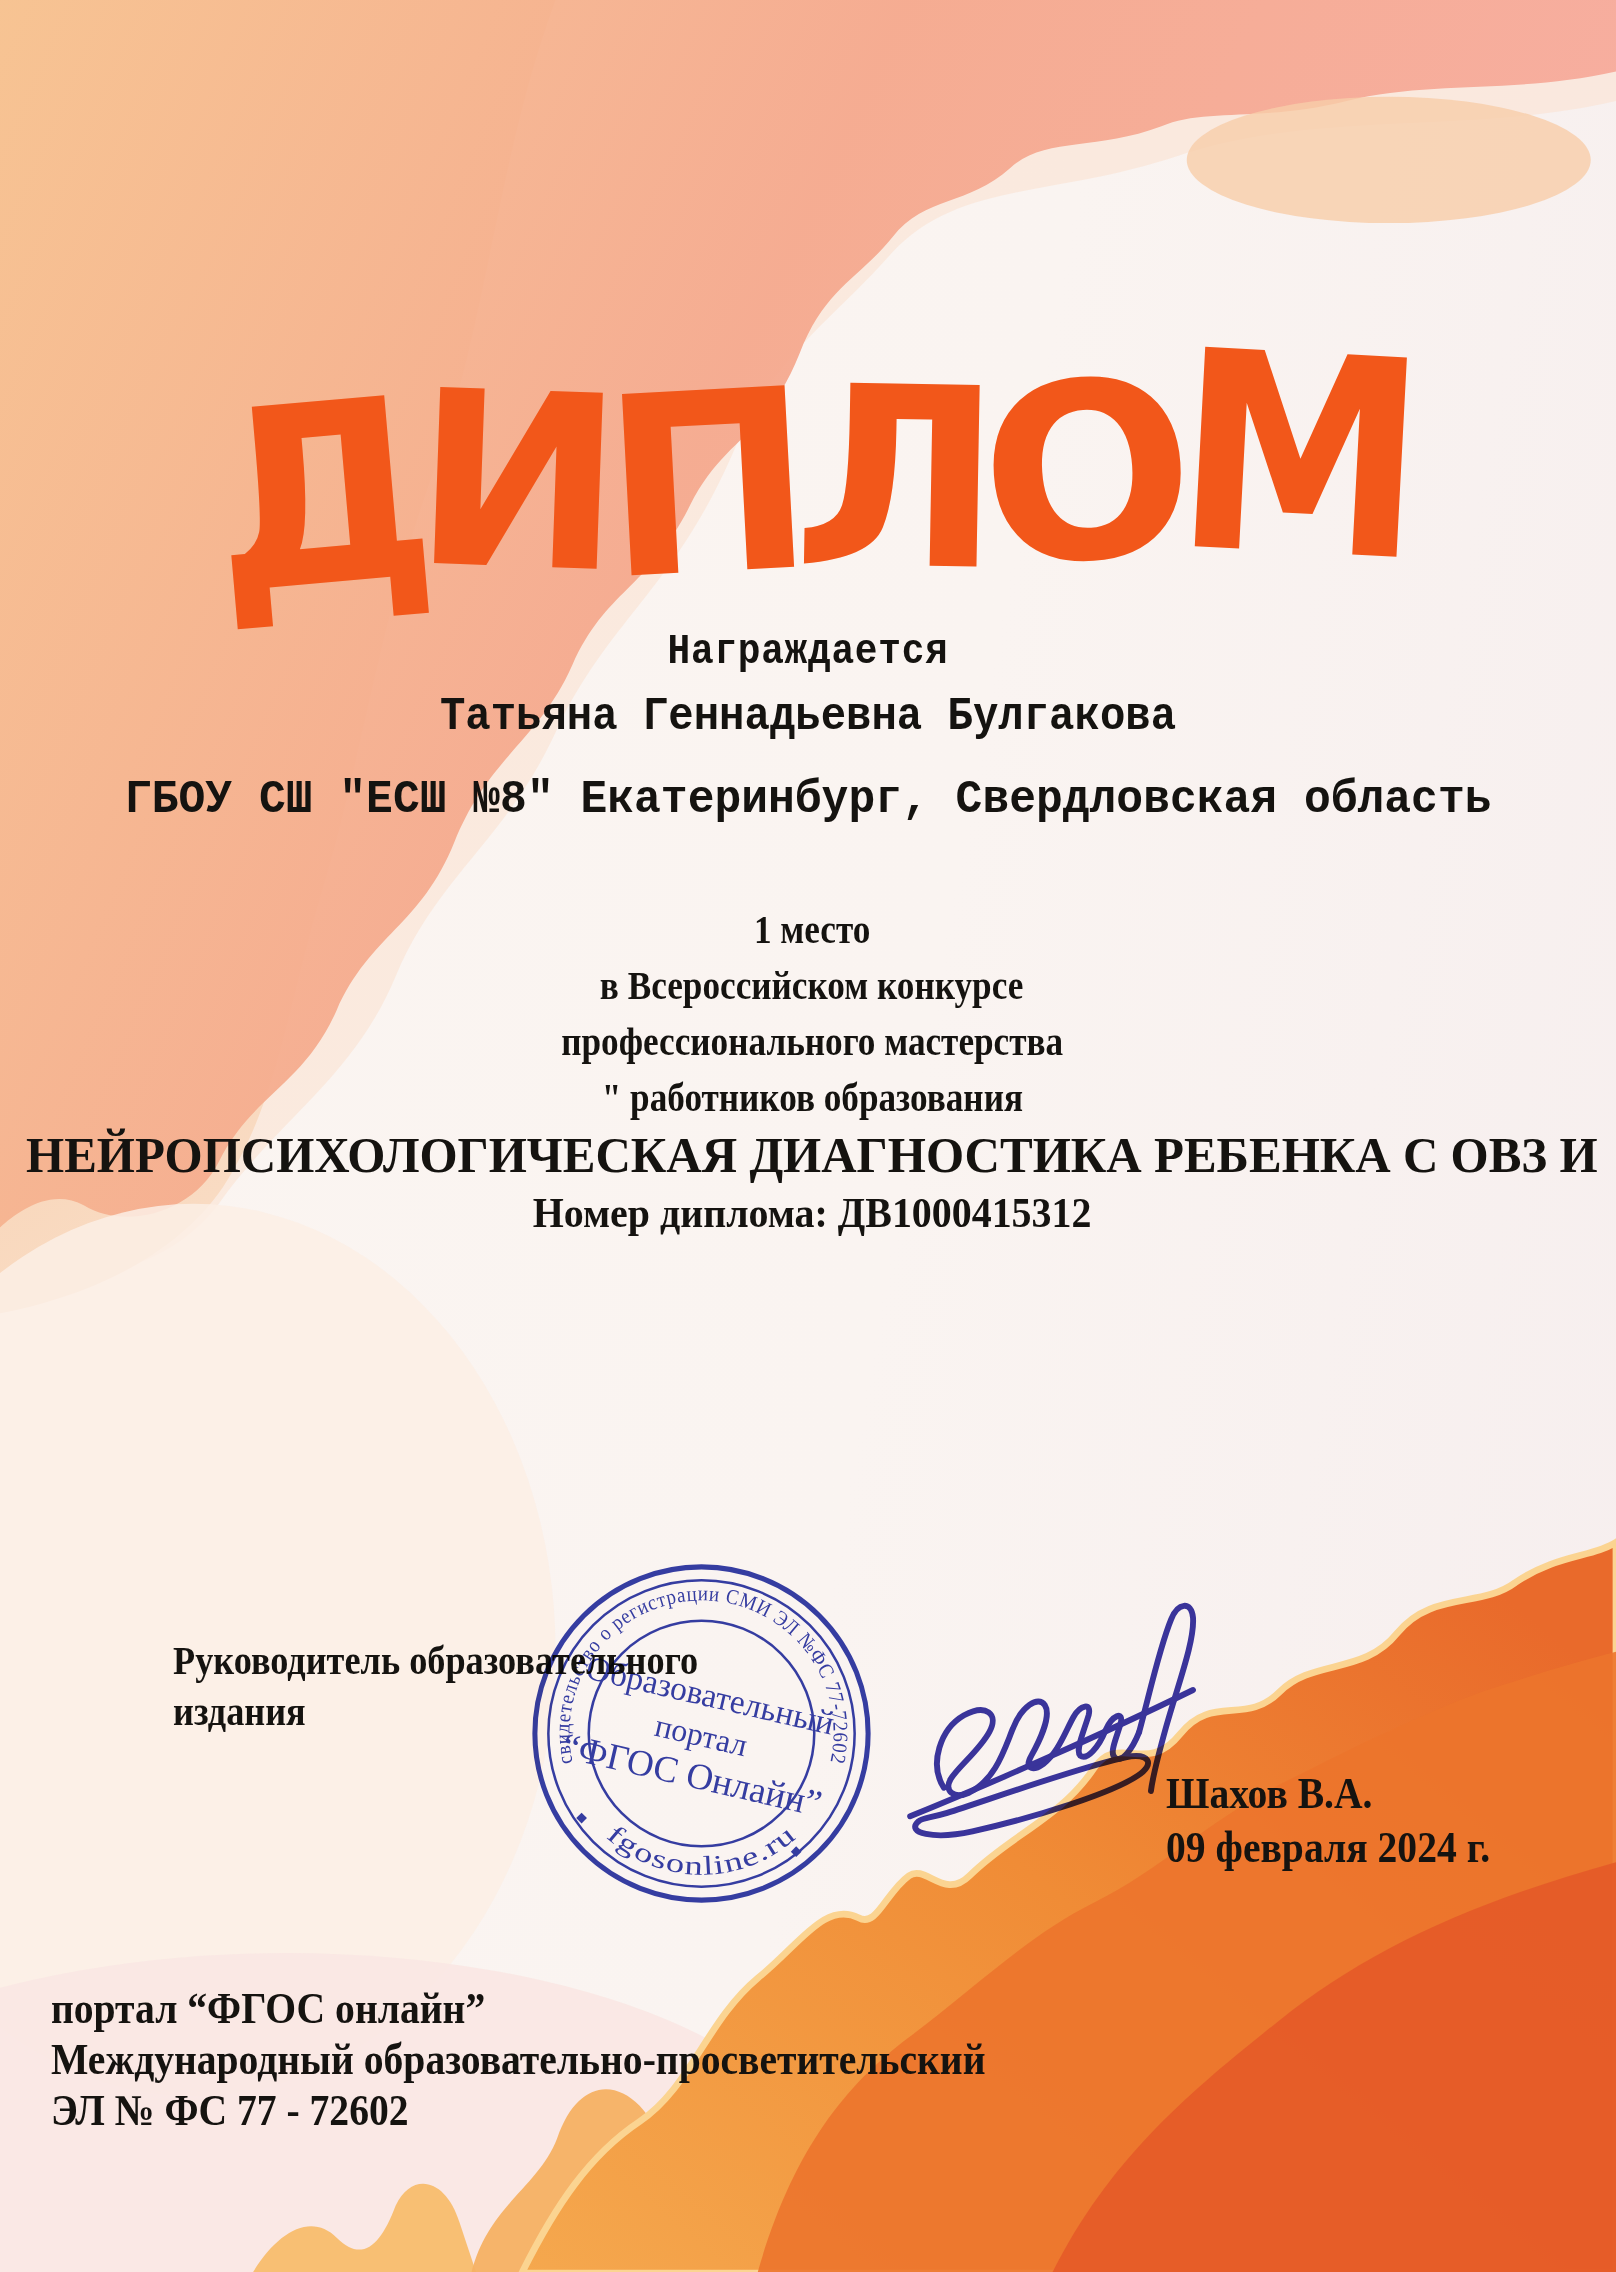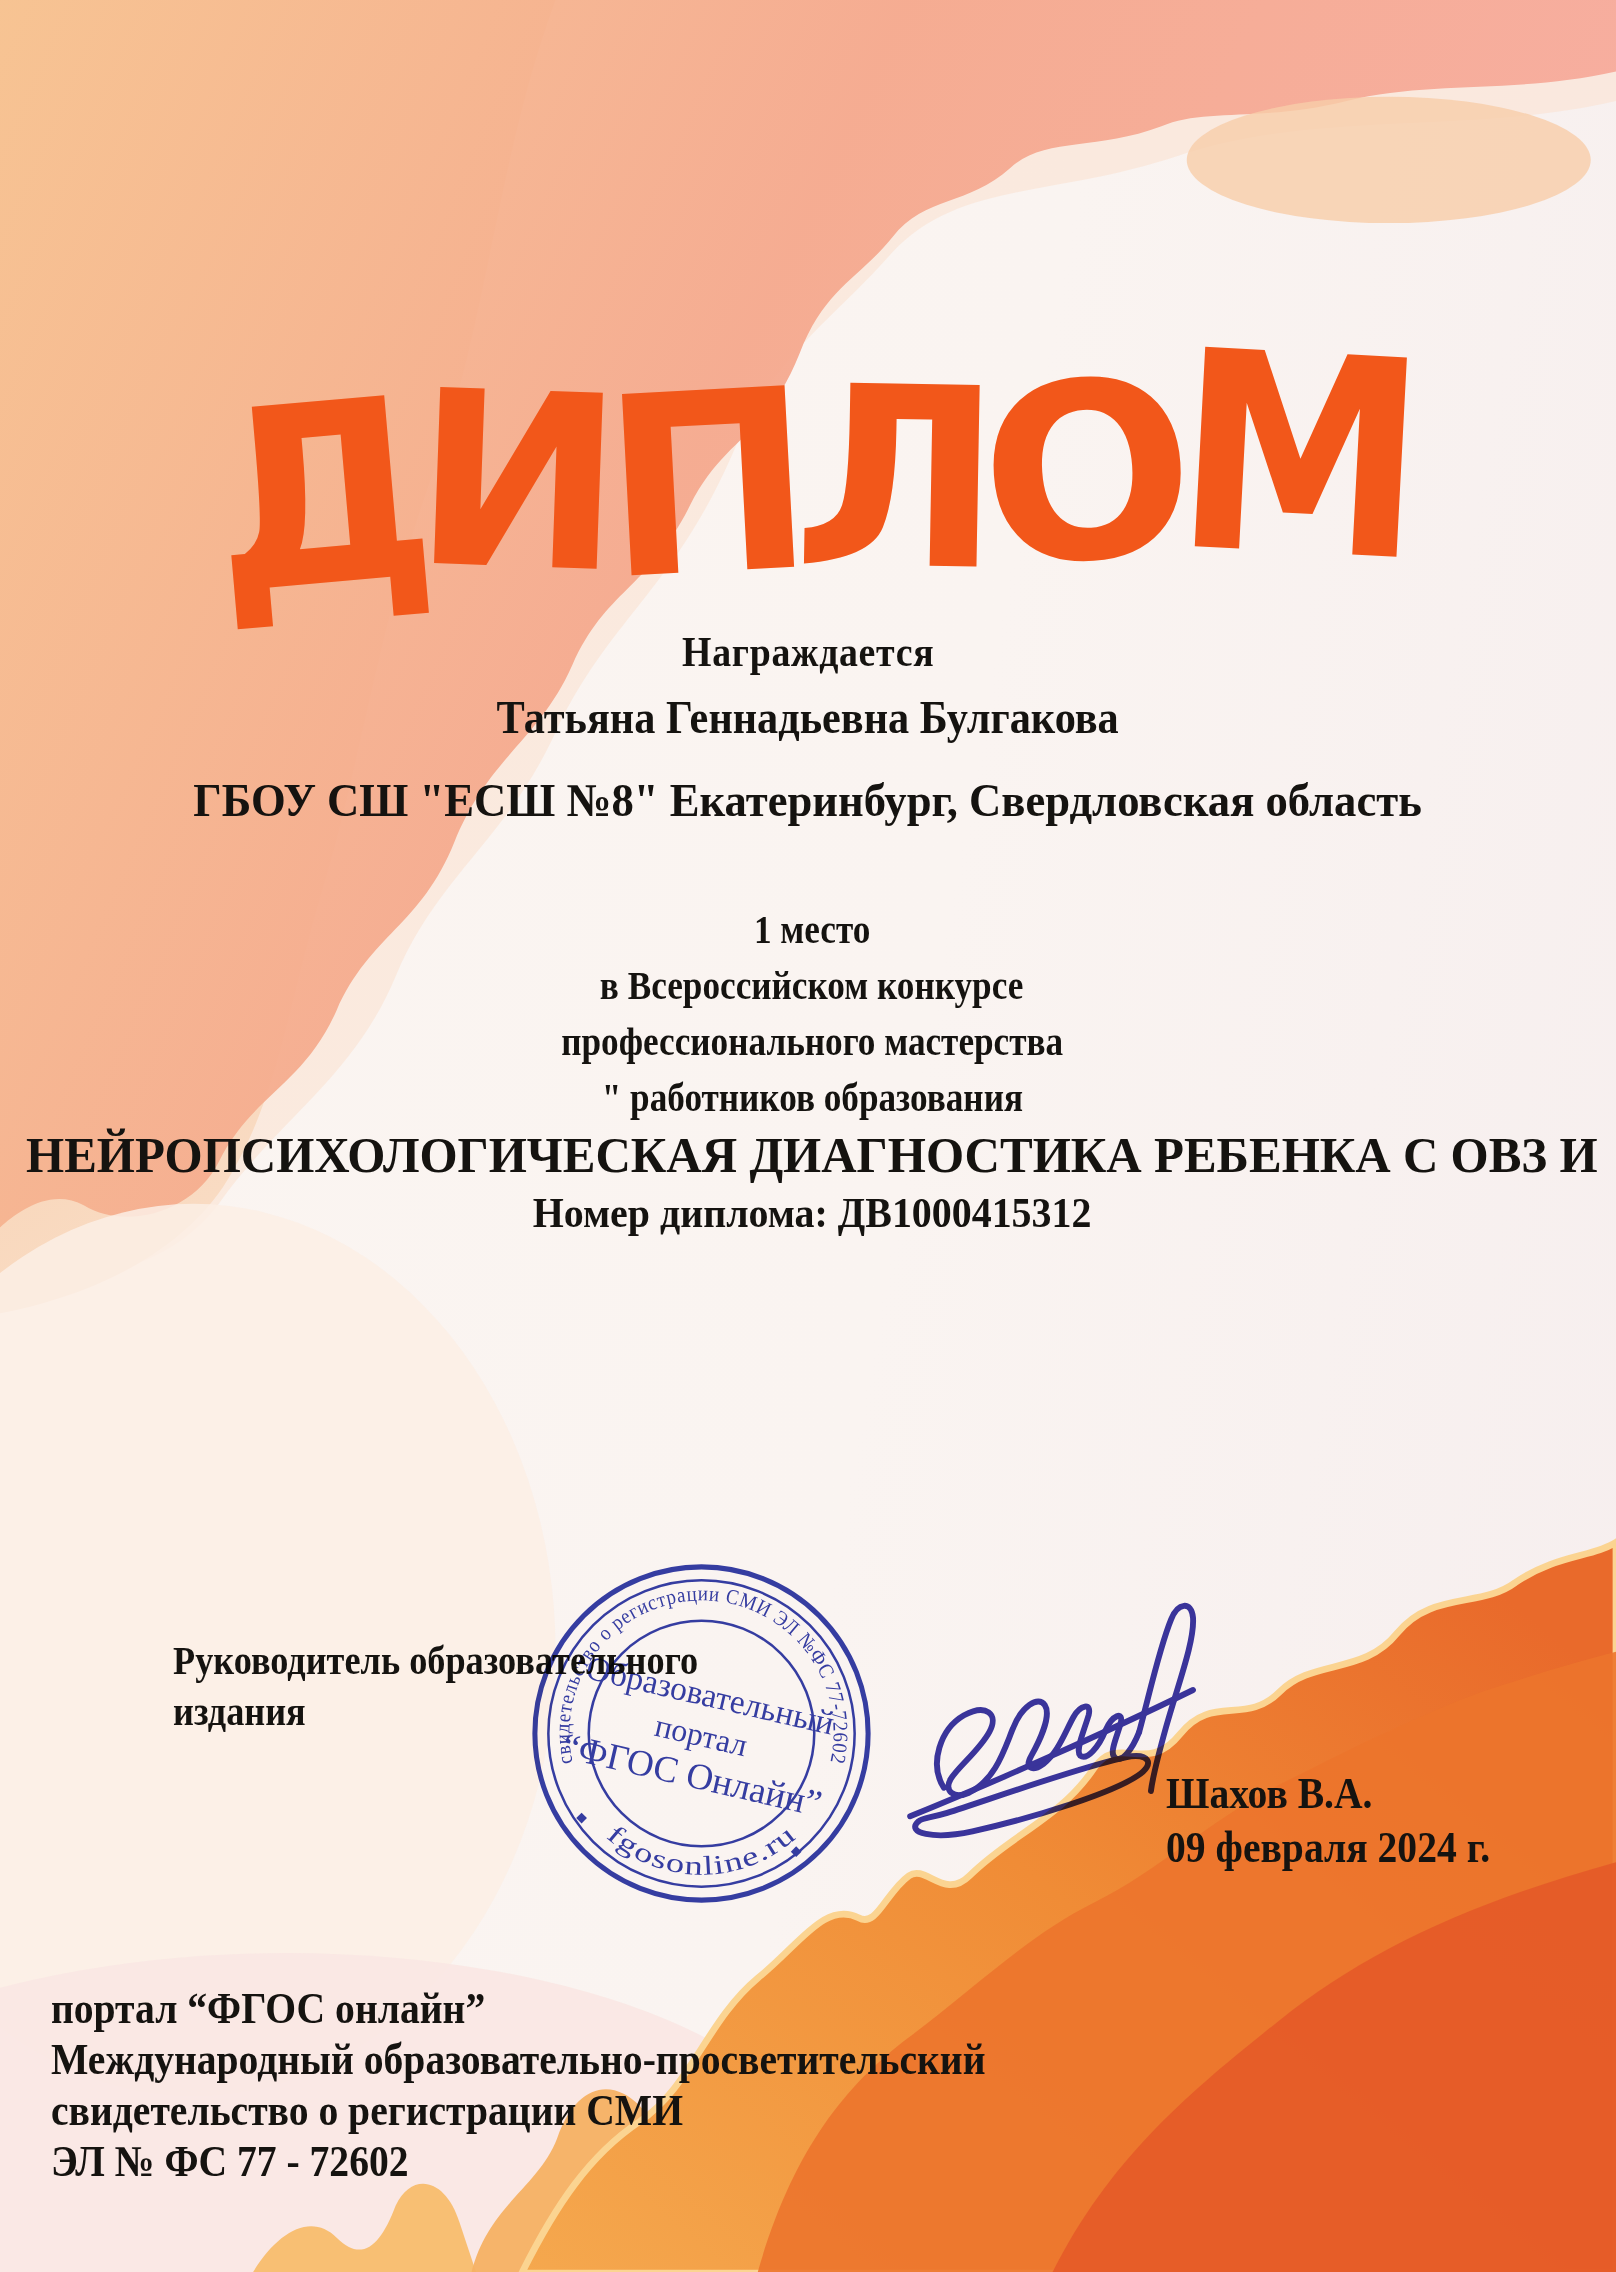--- a/index.html
+++ b/index.html
@@ -6,21 +6,21 @@
   .page{
     position:relative;
     width:1616px;height:2273px;
     background:linear-gradient(100deg,#fbf5f1 0%,#faf4f1 55%,#f6eeee 100%);
     overflow:hidden;
     font-family:"Liberation Serif","DejaVu Serif",serif;
     color:#151310;
   }
   svg.bg{position:absolute;left:0;top:0;width:1616px;height:2273px;}
   .abs{position:absolute;}
-  .ctr{left:0;right:0;text-align:center;}
+  .ctr{left:0;right:0;text-align:center;font-family:Liberation Mono, monospace;}
   .cx{display:inline-block;white-space:nowrap;transform-origin:50% 50%;}
   .cxl{display:inline-block;white-space:nowrap;transform-origin:0 50%;}
 
   
   .title{top:343px;height:286px;line-height:278px;
     font-family:"DejaVu Sans","Liberation Sans",sans-serif;
     font-weight:bold;color:#f2571a;font-size:249px;letter-spacing:-18.5px;
     transform:rotate(-1deg);}
   .title .L{display:inline-block;}
   .title .L1{transform:rotate(-4deg) translateY(6.7px);}
@@ -168,18 +168,17 @@
   </svg>
 
   <div class="abs sigblock">
     <div><span class="cxl">Шахов В.А.</span></div>
     <div><span class="cxl">09 февраля 2024 г.</span></div>
   </div>
 
   <div class="abs footer">
     <div><span class="cxl">портал “ФГОС онлайн”</span></div>
     <div><span class="cxl">Международный образовательно-просветительский</span></div>
-    <div><span class="cxl">свидетельство о регистрации СМИ</span></div>
     <div><span class="cxl">ЭЛ № ФС 77 - 72602</span></div>
   </div>
 
 </div>
 
 
 </body></html>

